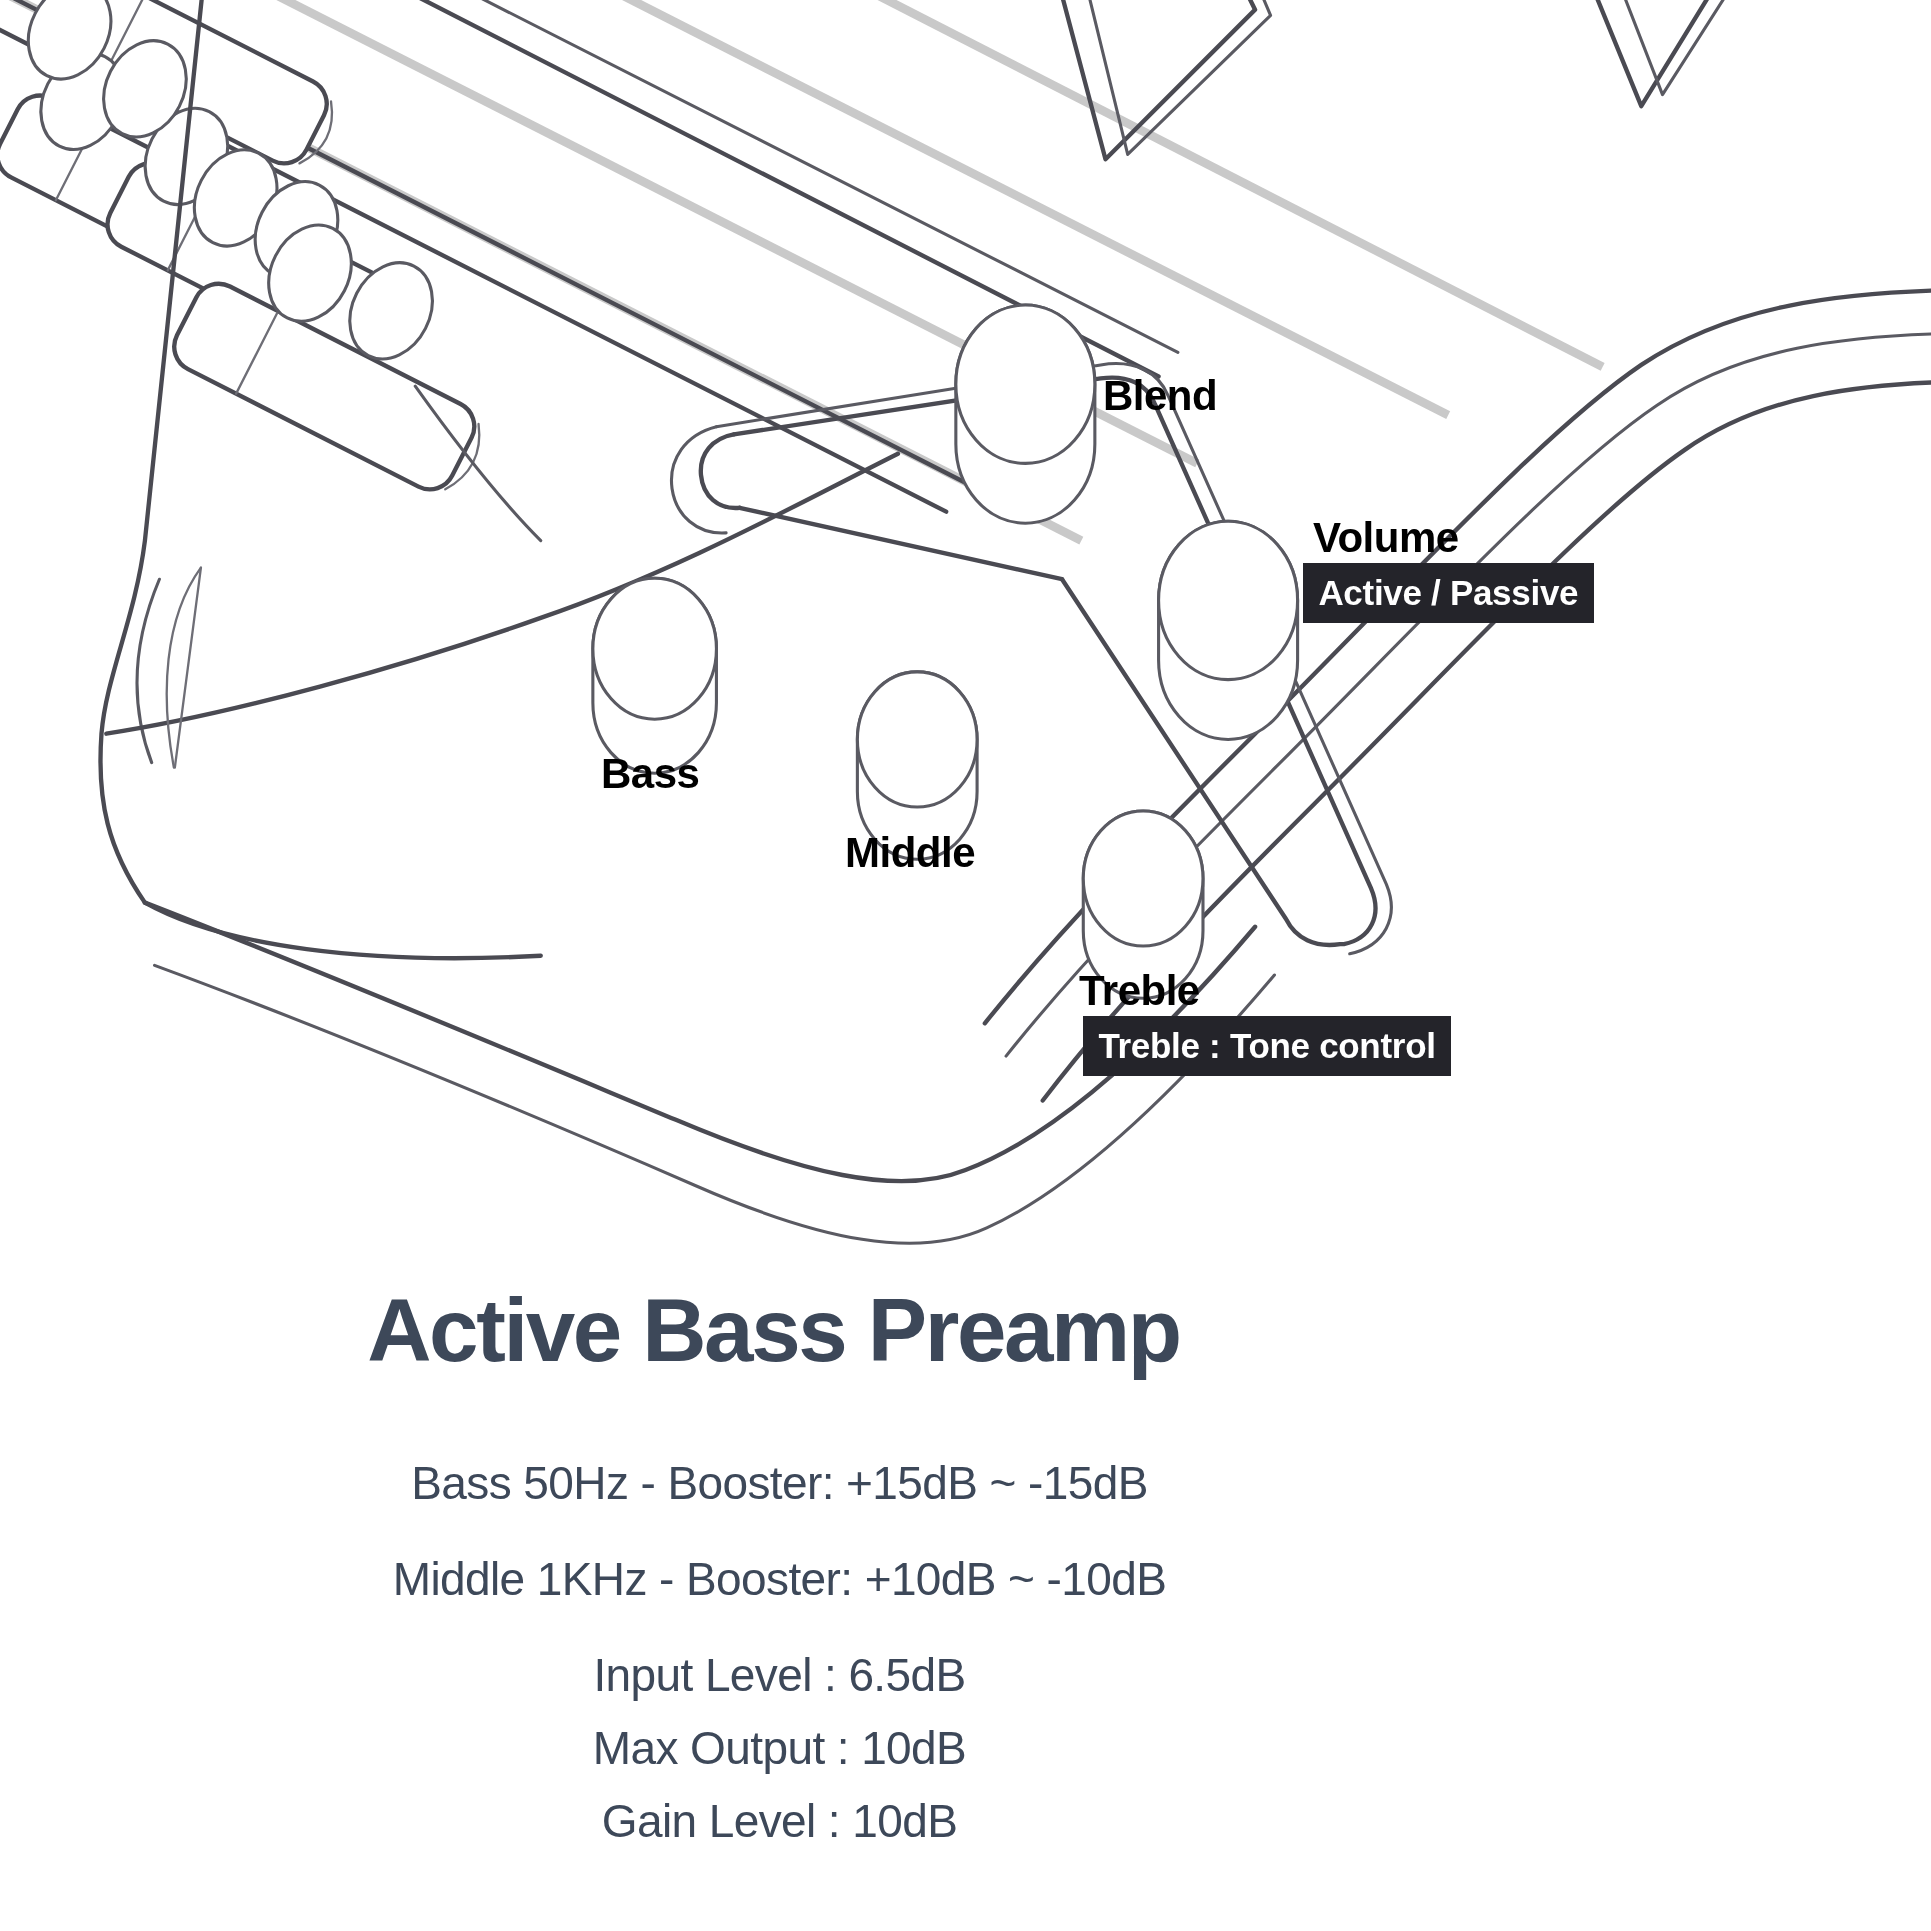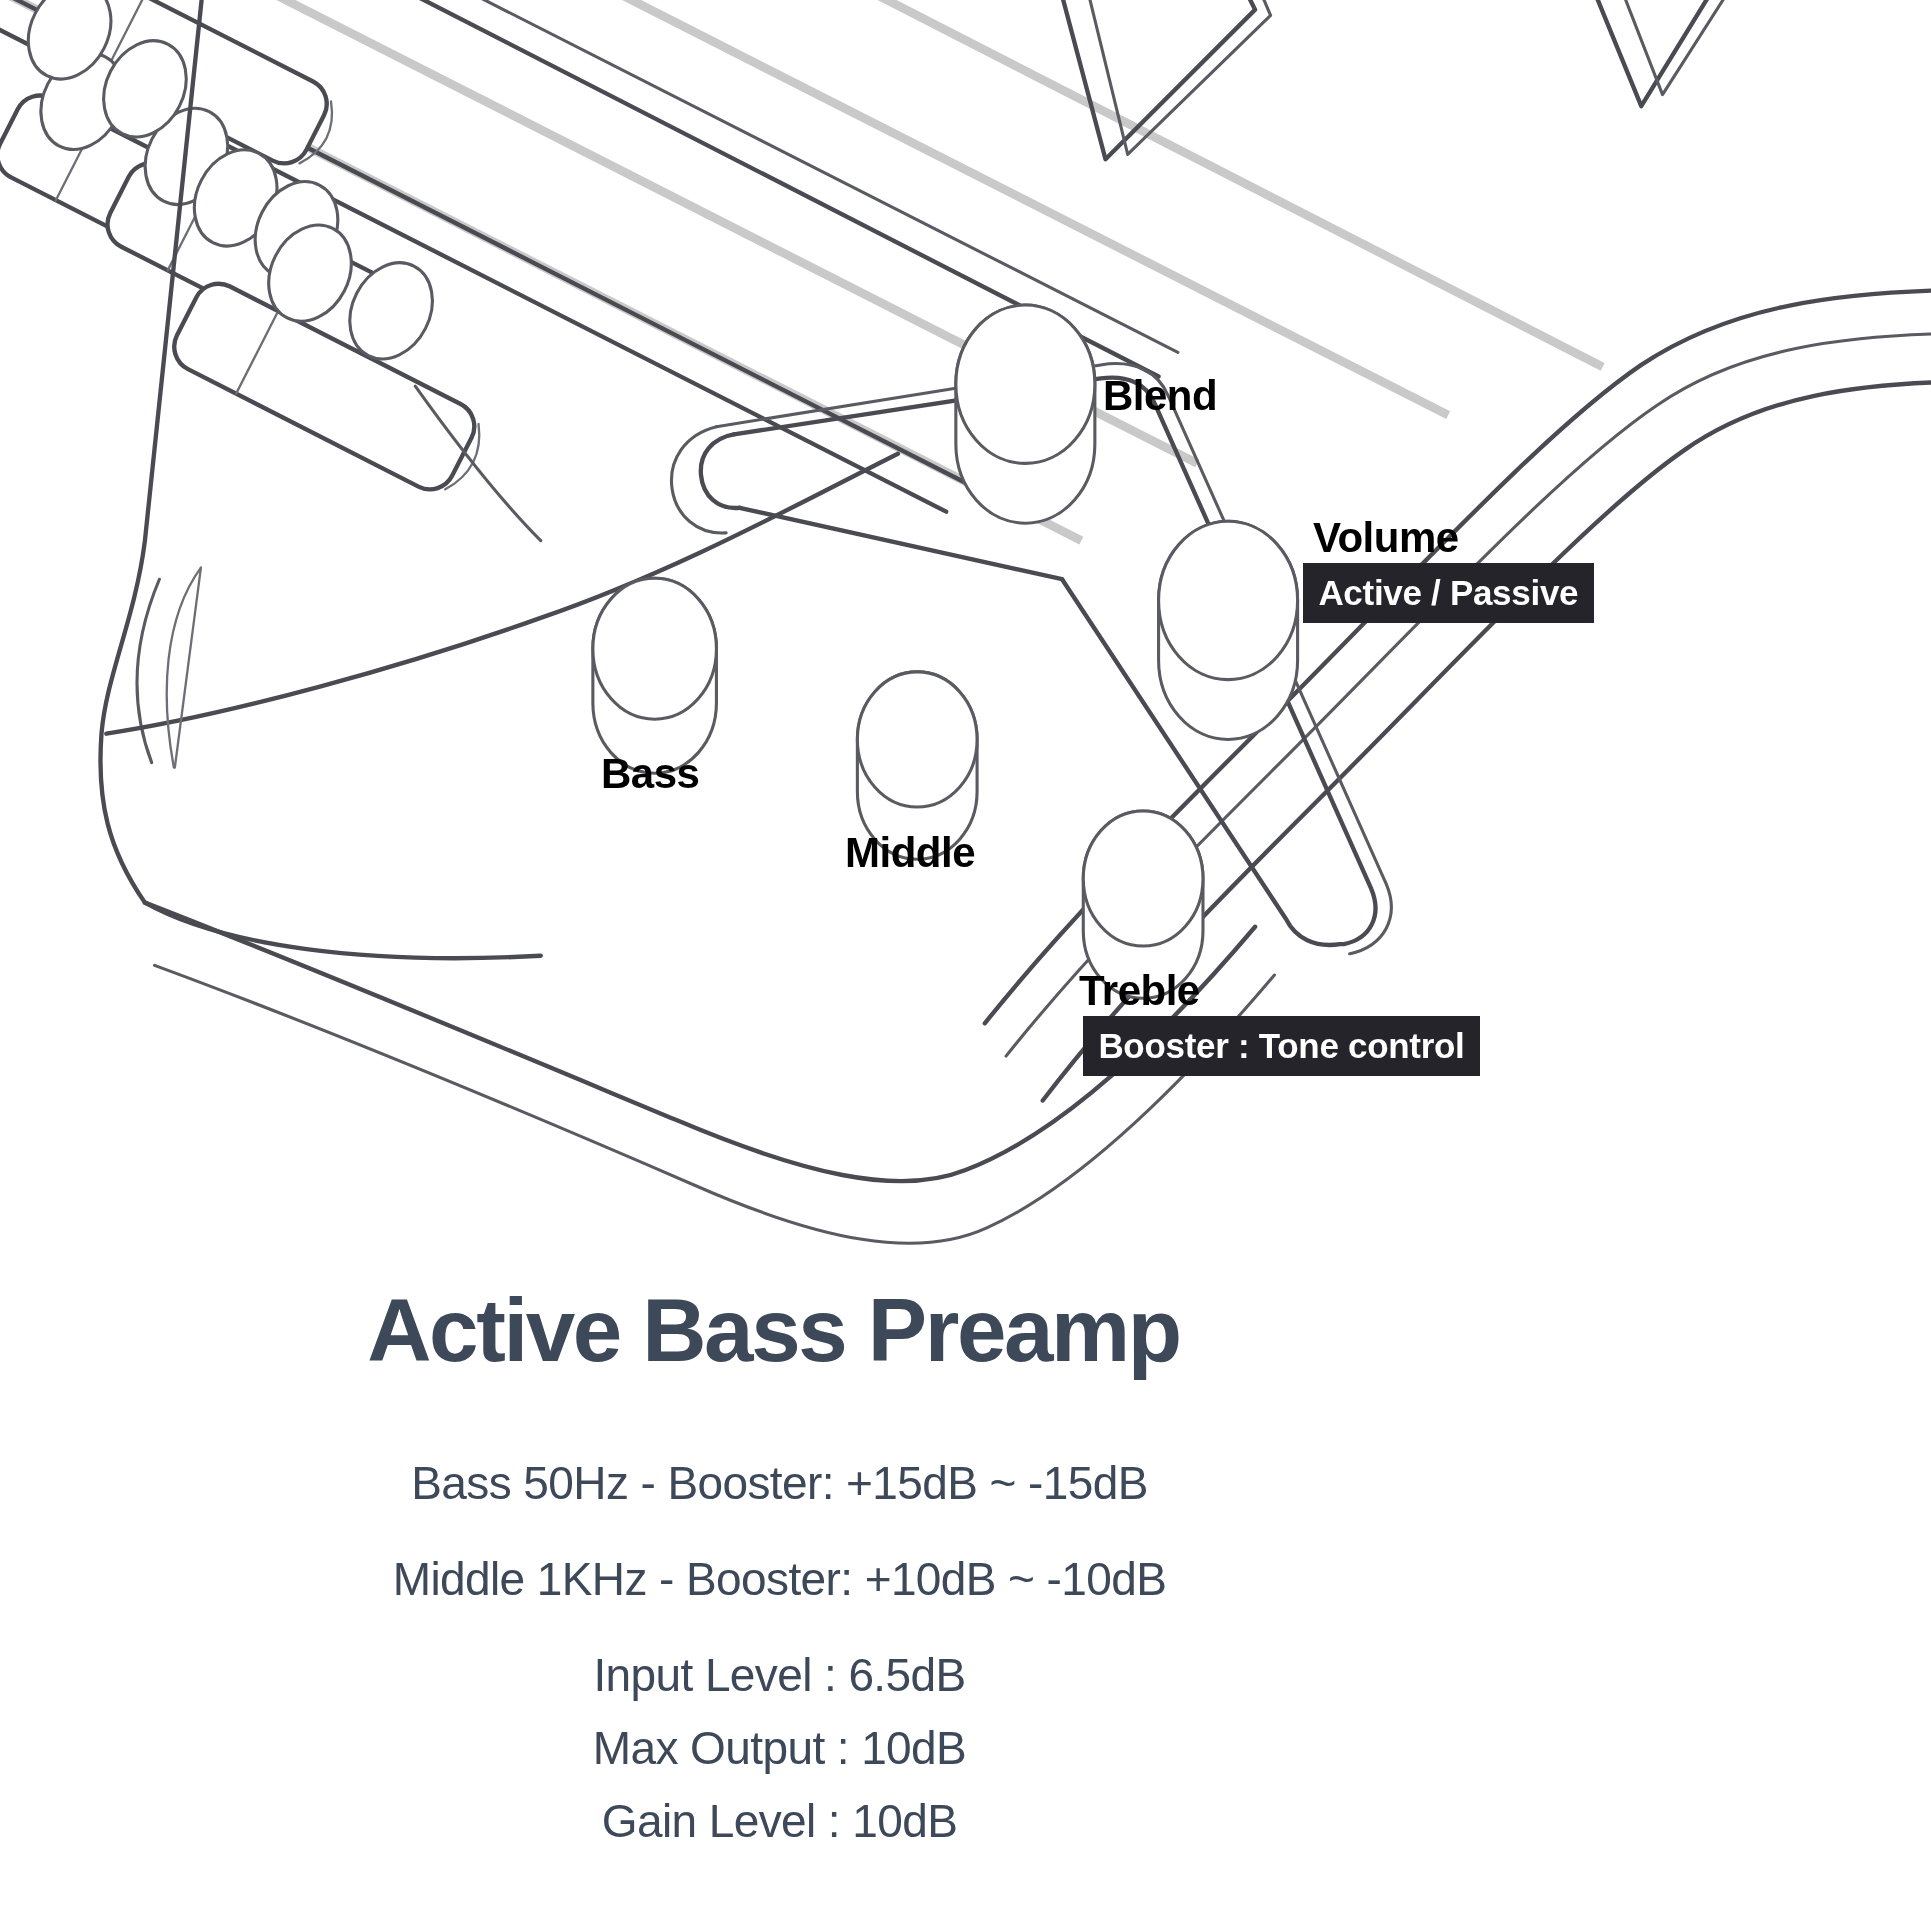--- a/index.html
+++ b/index.html
@@ -283,21 +283,21 @@
   <div class="knob-label" id="label-volume">Volume</div>
 
   <div class="badge" id="badge-volume">Active / Passive</div>
 
   <div class="knob-label" id="label-bass">Bass</div>
 
   <div class="knob-label" id="label-middle">Middle</div>
 
   <div class="knob-label" id="label-treble">Treble</div>
 
-  <div class="badge" id="badge-treble">Booster : Tone control</div>
+  <div class="badge" id="badge-treble">Treble : Tone control</div>
 </div>
 
 <div id="text-block">
 
   <h1 id="page-title">Active Bass Preamp</h1>
 
   <div class="spec-list">
     <p class="spec-line">Bass 50Hz - Booster: +15dB ~ -15dB</p>
     <p class="spec-line">Middle 1KHz - Booster: +10dB ~ -10dB</p>
     <p class="spec-line tight">Input Level : 6.5dB</p>

